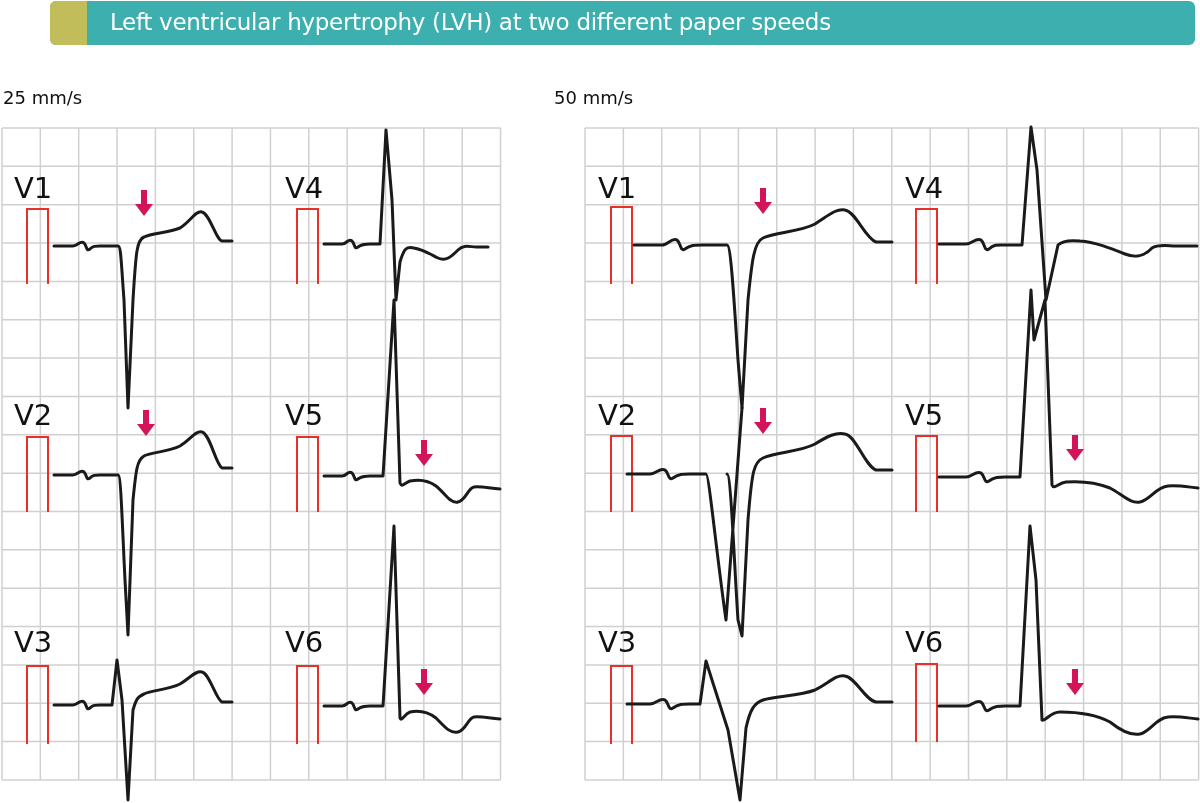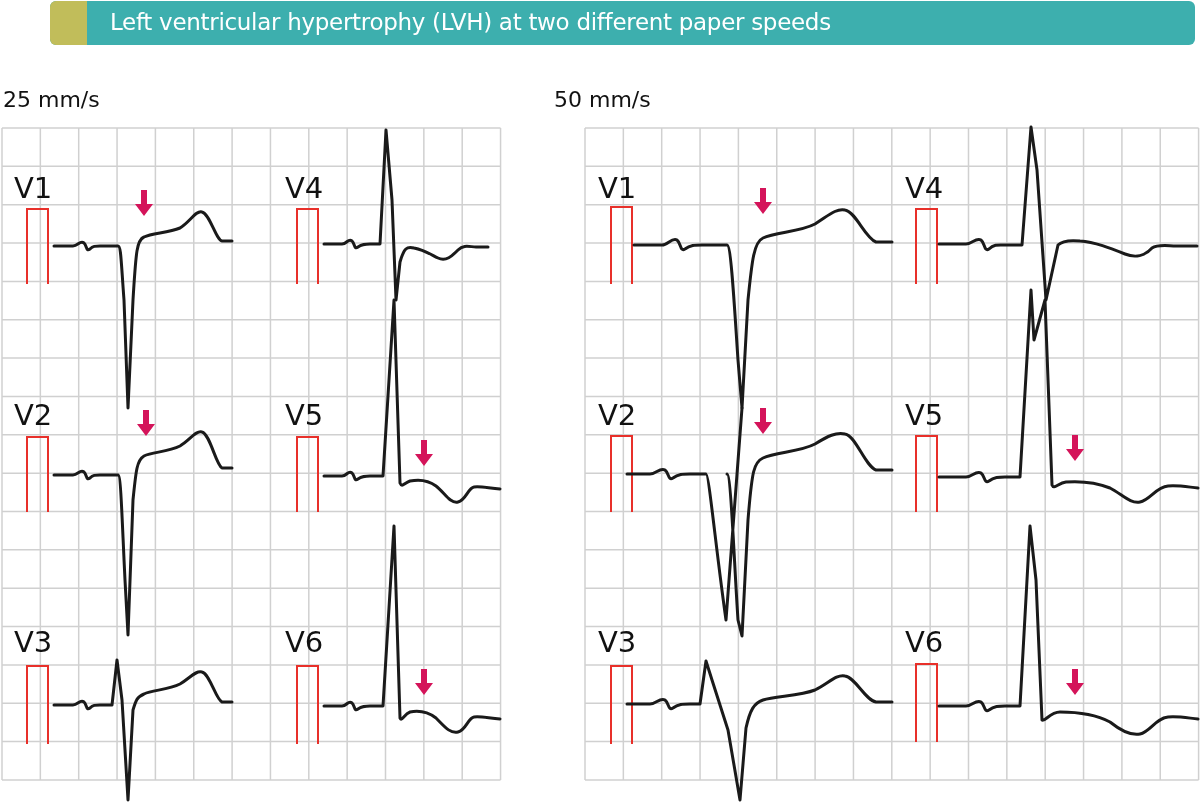--- a/index.html
+++ b/index.html
@@ -1,20 +1,20 @@
 <!DOCTYPE html>
 <html><head>
 <meta charset="utf-8">
 <style>
   html,body{margin:0;padding:0;background:#ffffff;}
   body{width:1200px;height:803px;position:relative;overflow:hidden;font-family:"DejaVu Sans","Liberation Sans",sans-serif;}
   .title-bar{position:absolute;left:2px;top:1px;width:1145px;height:44px;border-radius:6px;background:#3dafae;overflow:hidden;margin-left:48px;}
   .title-accent{position:absolute;left:0;top:0;width:37px;height:44px;background:#c1bd5a;}
   .title-text{position:absolute;left:60px;top:8px;font-family:"DejaVu Sans","Liberation Sans",sans-serif;font-size:23px;color:#ffffff;letter-spacing:-0.3px;white-space:nowrap;}
-  .speed-label{position:absolute;top:87px;font-size:22px;color:#111;font-family:"DejaVu Sans","Liberation Sans",sans-serif;}
+  .speed-label{position:absolute;top:87px;font-size:18px;color:#111;font-family:"DejaVu Sans","Liberation Sans",sans-serif;}
   #ecg-svg{position:absolute;left:0;top:0;}
   .lead-label{font-family:"DejaVu Sans","Liberation Sans",sans-serif;font-size:29px;fill:#111;}
 </style>
 </head>
 <body>
 
 <div class="title-bar">
   <div class="title-accent"></div>
   <div class="title-text">Left ventricular hypertrophy (LVH) at two different paper speeds</div>
 </div>

